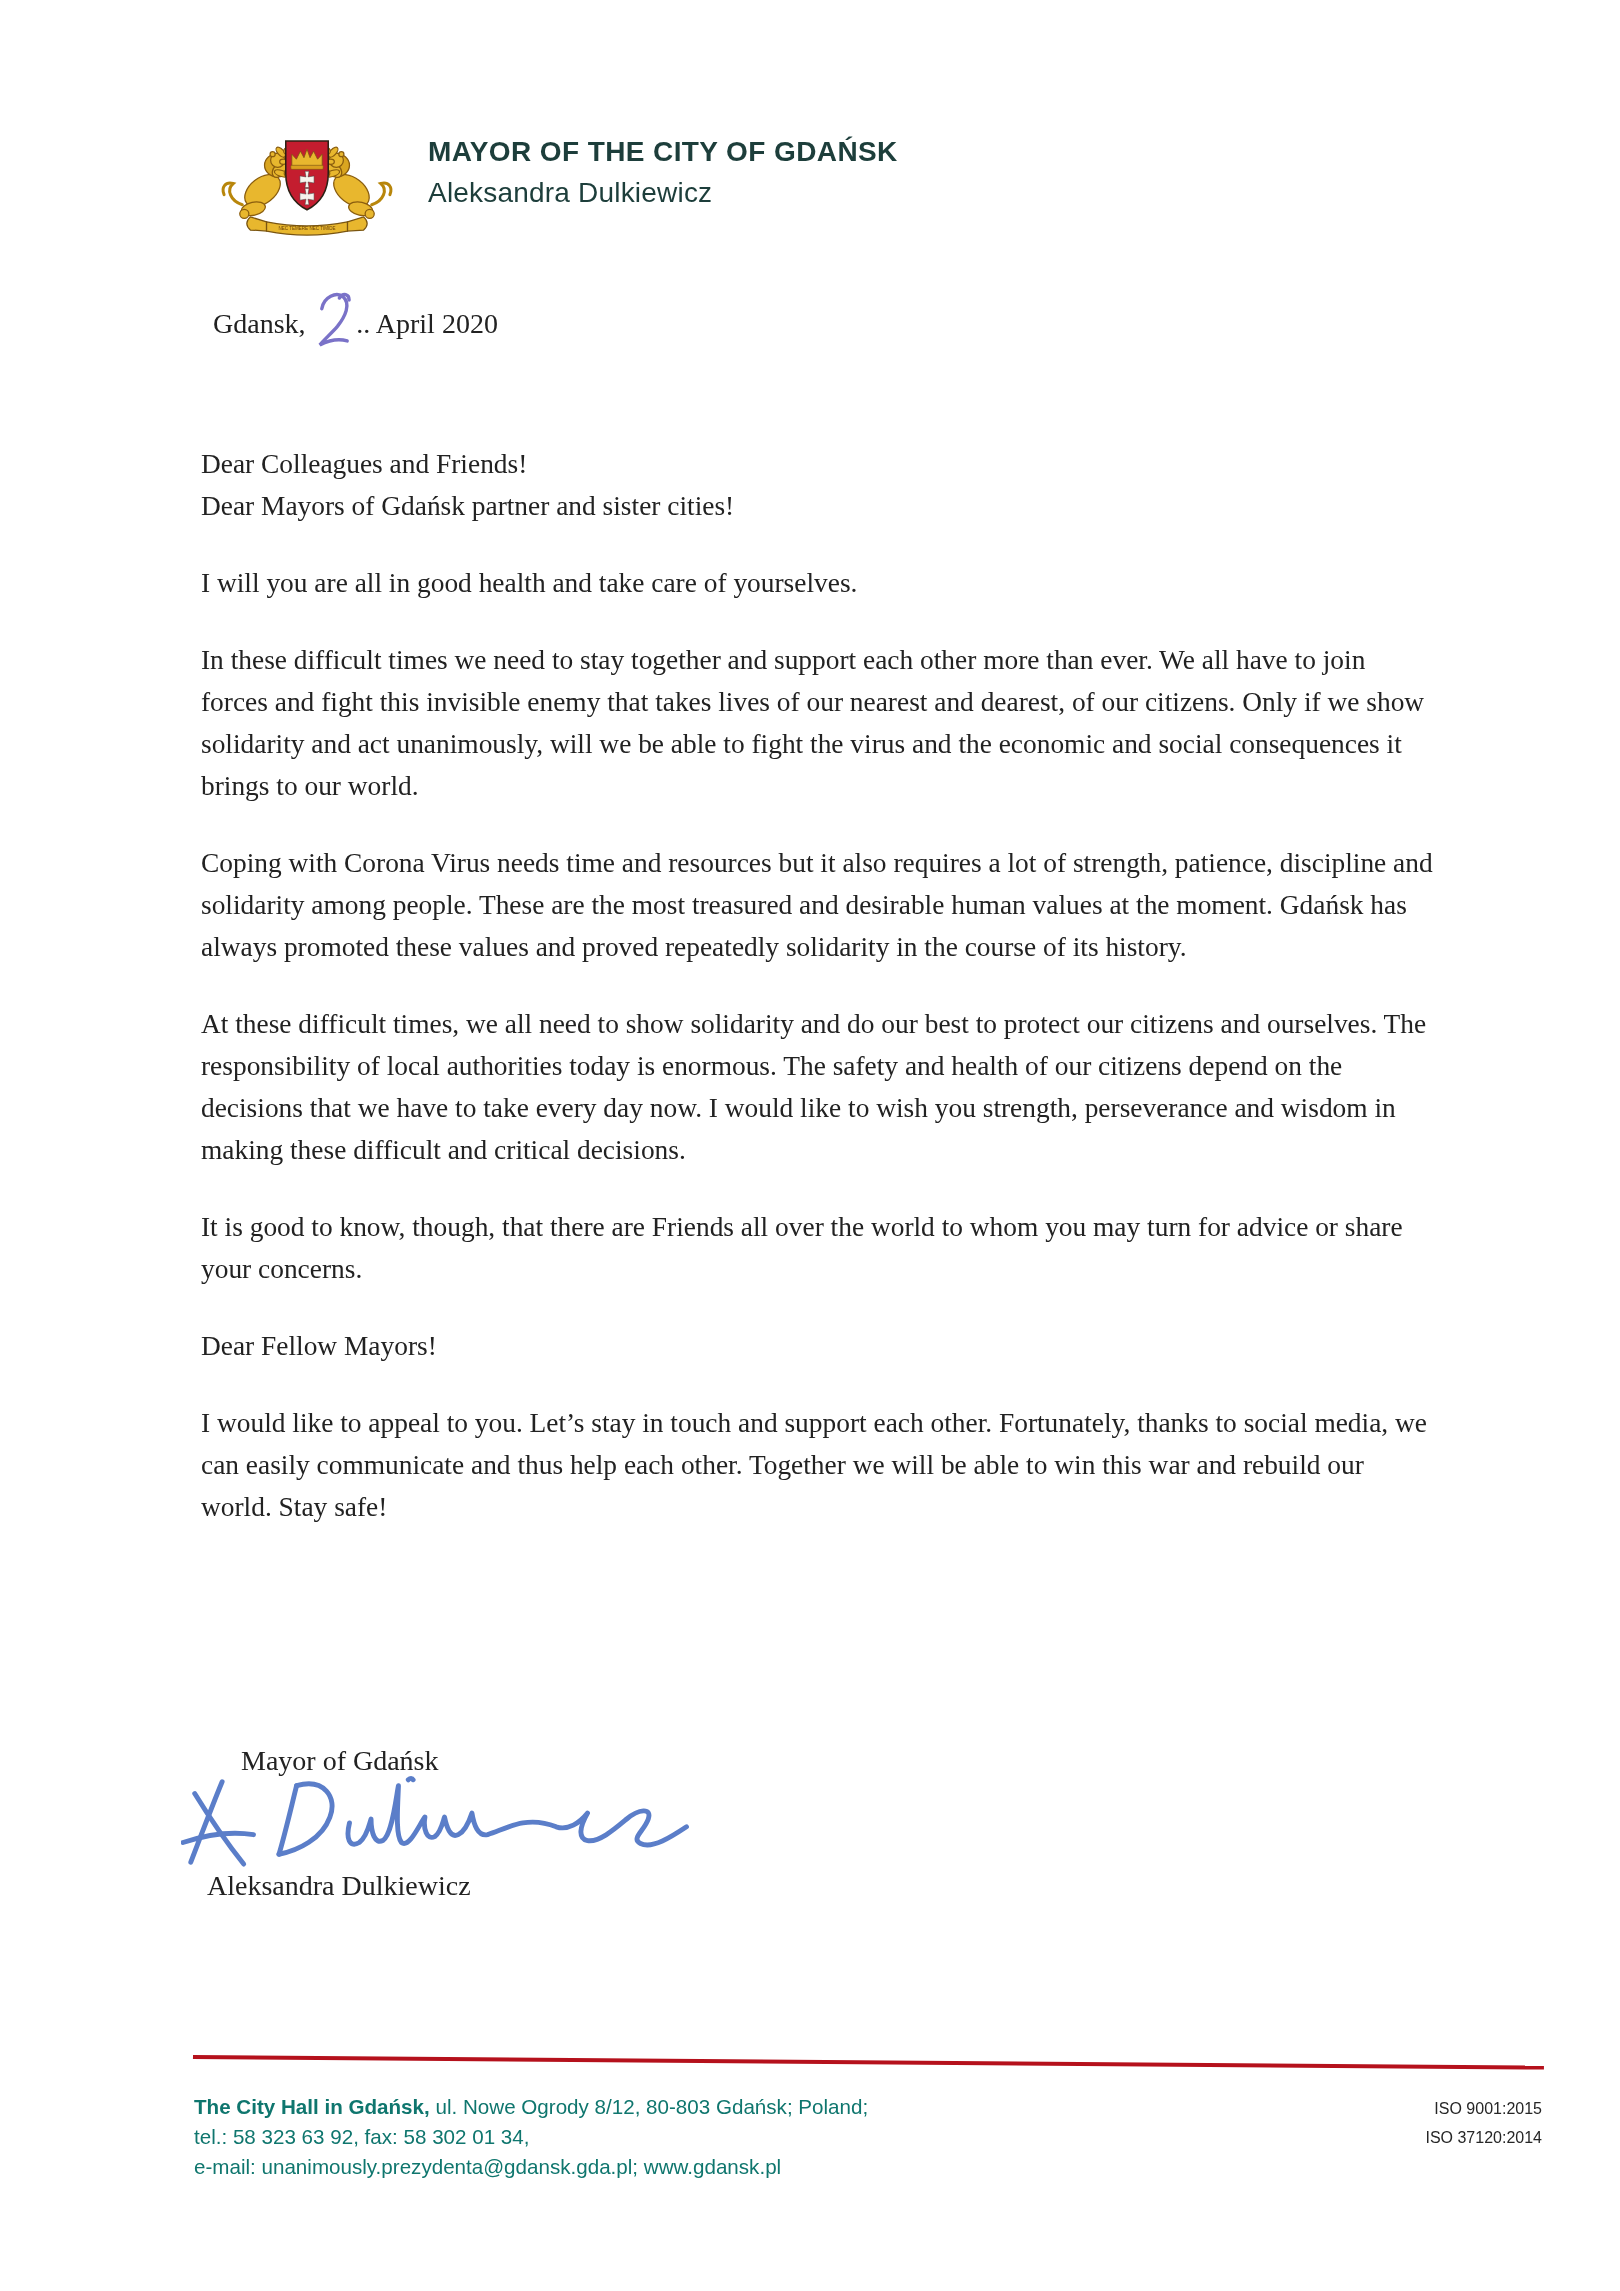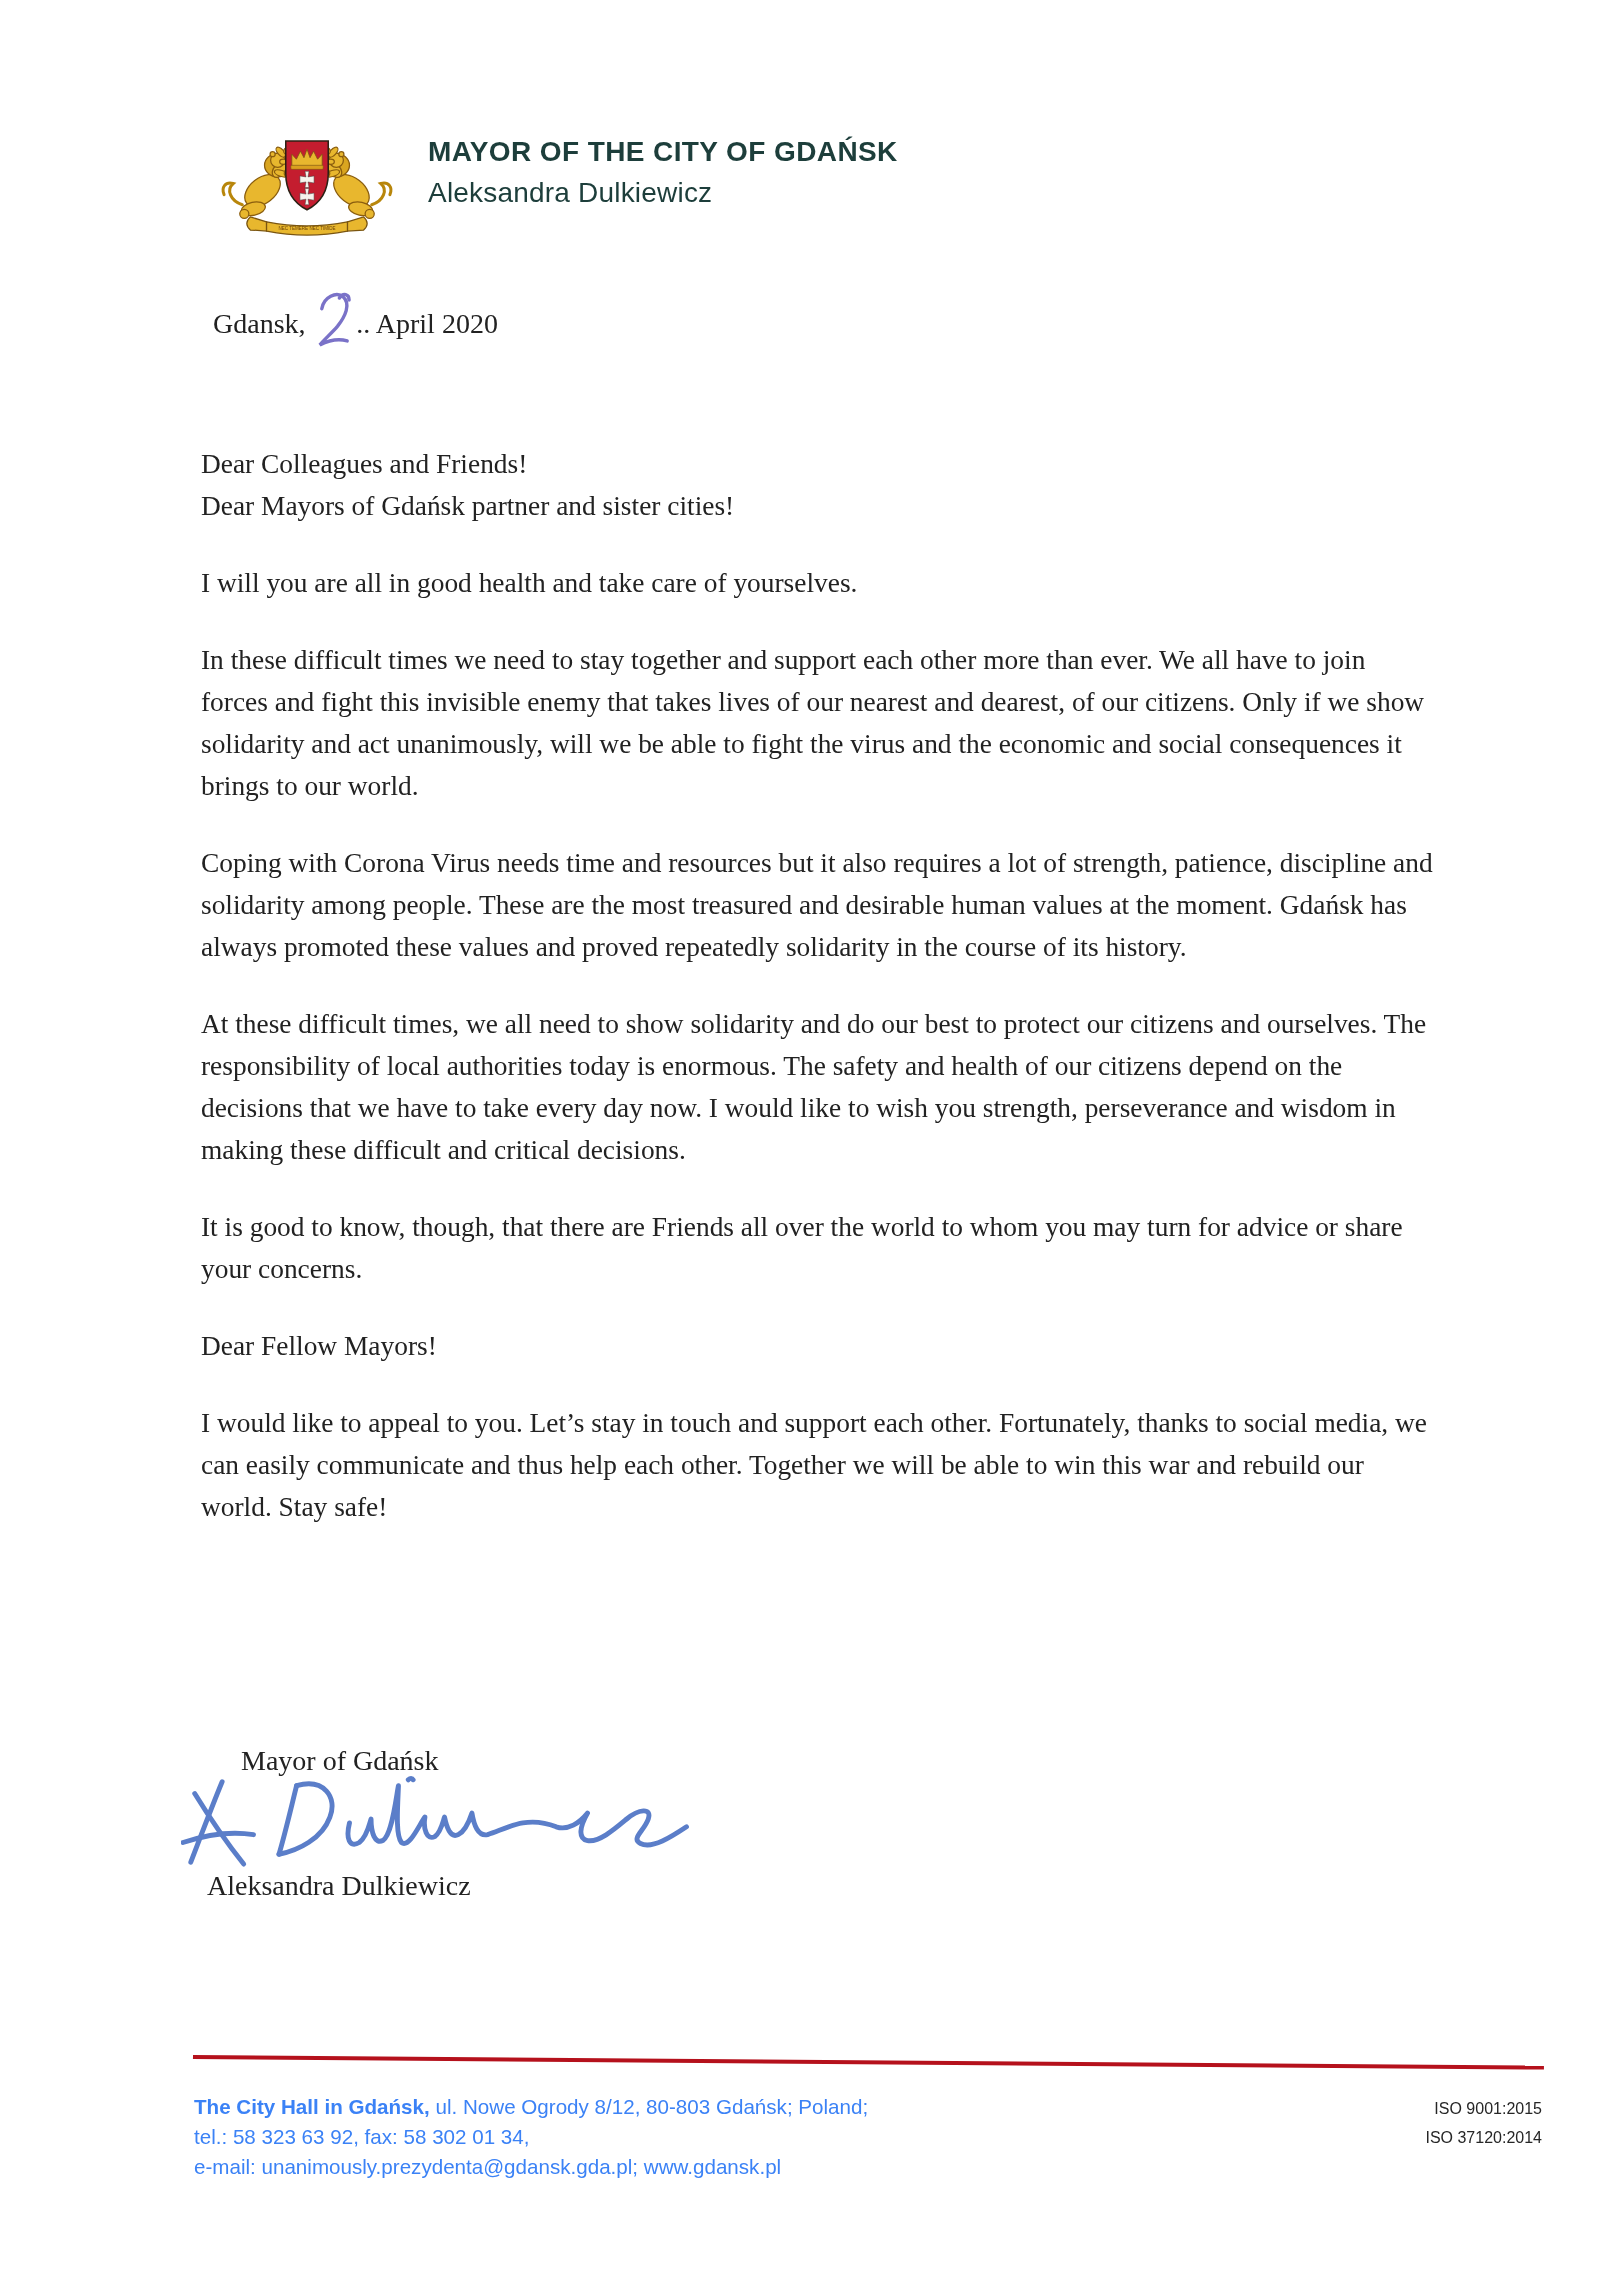--- a/index.html
+++ b/index.html
@@ -79,21 +79,21 @@
     width: 1351px; height: 3.9px;
     transform: rotate(0.45deg);
     transform-origin: left top;
   }
   .footer-address {
     position: absolute;
     left: 194px; top: 2092px;
     font-family: "Liberation Sans", sans-serif;
     font-size: 20.6px;
     line-height: 30px;
-    color: #3b82f6;
+    color: #0f766e;
   }
   .footer-address .bold { font-weight: 700; }
   .footer-iso {
     position: absolute;
     right: 78px; top: 2094px;
     font-family: "Liberation Sans", sans-serif;
     font-size: 16px;
     line-height: 29px;
     color: #262626;
     text-align: right;

